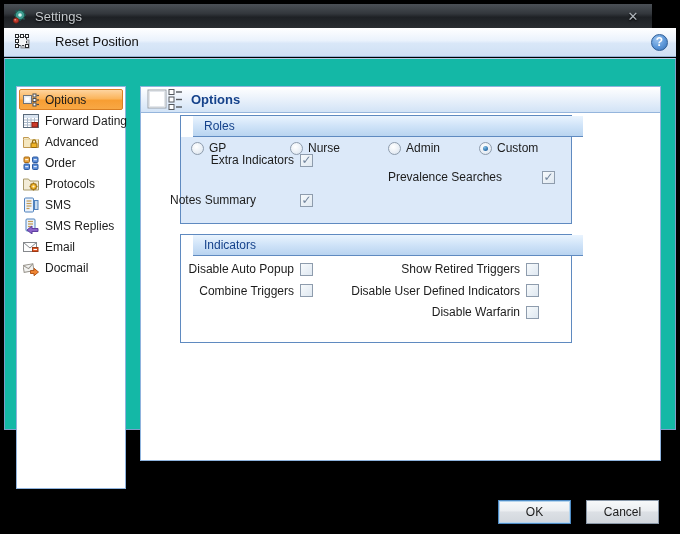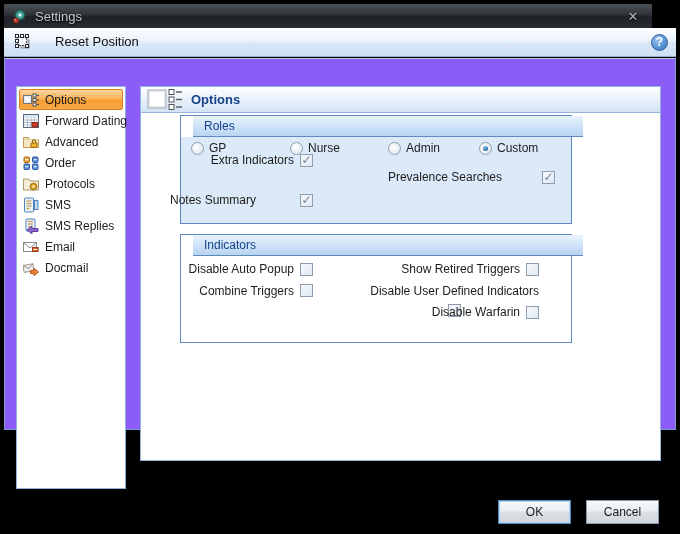--- a/index.html
+++ b/index.html
@@ -32,21 +32,21 @@
   .reset-btn .rlabel{font-size:13px;color:#101010;}
   .help-btn{
     margin-left:auto;width:17px;height:17px;border-radius:50%;
     background:radial-gradient(circle at 35% 30%,#9cc4ef 0%,#5b96d8 55%,#3a72b4 100%);
     border:1px solid #2e5e98;color:#fff;font-weight:bold;font-size:12px;
     display:flex;align-items:center;justify-content:center;cursor:default;
   }
   
   .content{
     position:absolute;left:4px;top:58px;width:672px;height:372px;
-    background:#8b5cf6;border:1px solid #7d9ec9;border-top:1px solid #b7cbe5;
+    background:#14b8a6;border:1px solid #7d9ec9;border-top:1px solid #b7cbe5;
   }
   
   .sidebar{
     position:absolute;left:11px;top:27px;width:110px;height:403px;
     background:#fff;border:1px solid #8fb3dd;padding:2px;
   }
   .side-item{
     height:21px;display:flex;align-items:center;gap:6px;
     padding:0 3px;border:1px solid transparent;border-radius:2px;cursor:default;
   }
@@ -343,21 +343,21 @@
               <span class="cb-box"></span>
             </div>
             <div class="check-cell" style="right: 32px; top: 6px;">
               <span class="cb-label">Show Retired Triggers</span>
               <span class="cb-box"></span>
             </div>
             <div class="check-cell" style="right: 258px; top: 27.5px;">
               <span class="cb-label">Combine Triggers</span>
               <span class="cb-box"></span>
             </div>
-            <div class="check-cell" style="right: 32px; top: 27.5px; flex-direction: column;">
+            <div class="check-cell" style="right: 32px; top: 27.5px;">
               <span class="cb-label">Disable User Defined Indicators</span>
               <span class="cb-box"></span>
             </div>
             <div class="check-cell" style="right: 32px; top: 49px;">
               <span class="cb-label">Disable Warfarin</span>
               <span class="cb-box"></span>
             </div>
           </div>
       </div>
     </div>

